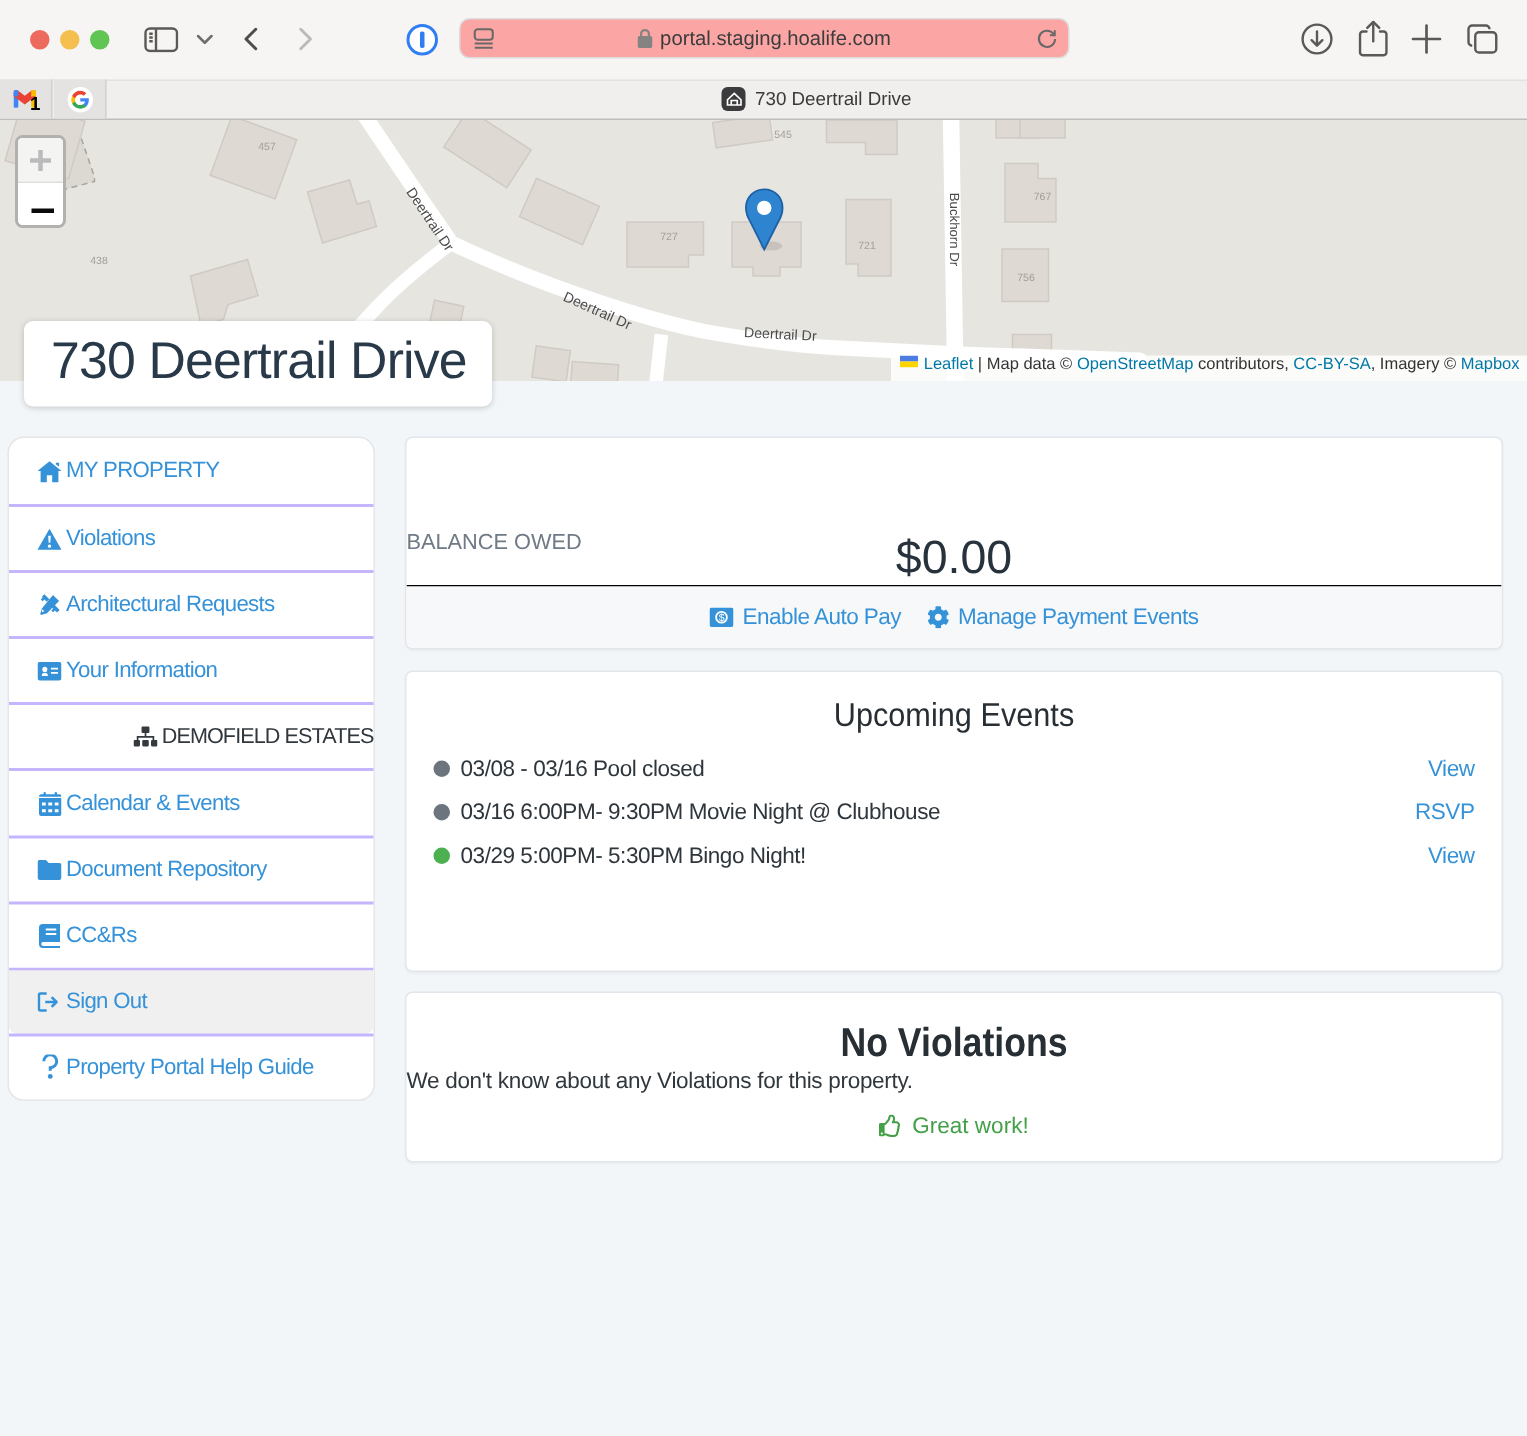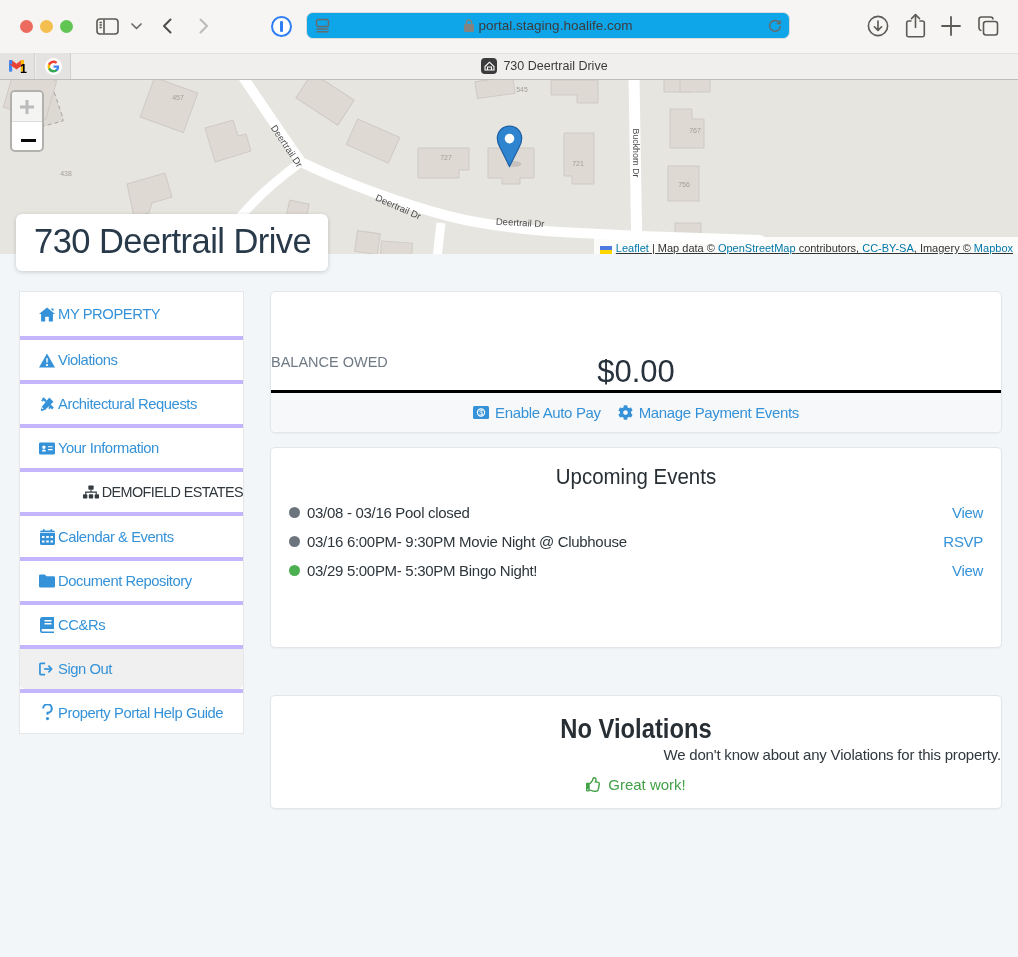--- a/index.html
+++ b/index.html
@@ -6,37 +6,37 @@
   html,body { width:1018px; height:957px; overflow:hidden; }
   body { font-family:"Liberation Sans", sans-serif; background:#f2f6f9; position:relative; }
   .abs { position:absolute; }
   
   #toolbar { position:absolute; left:0; top:0; width:1018px; height:53px; background:#f6f5f3; }
   #tabbar { position:absolute; left:0; top:53px; width:1018px; height:27px; background:#f0efed; border-top:1px solid #e3e2e0; border-bottom:1px solid #bfbdbb; }
   .pintab { position:absolute; top:53px; height:26px; background:#e4e3e1; border-right:1px solid #d2d1cf; }
   .tl { position:absolute; top:20px; width:13px; height:13px; border-radius:50%; }
   .icn { position:absolute; }
   svg { display:block; }
-  #urlbar { position:absolute; left:306px; top:12px; width:484px; height:27px; background:#0ea5e9; border:1px solid #dddcda; border-radius:7px; }
+  #urlbar { position:absolute; left:306px; top:12px; width:407px; height:27px; background:#fca5a5; border:1px solid #dddcda; border-radius:7px; }
   #urltext { position:absolute; left:0; top:0; width:100%; height:100%; display:flex; align-items:center; justify-content:center; font-size:13.5px; color:#3c3c3c; }
   #tabtitle { position:absolute; left:71px; top:53px; right:0; height:26px; display:flex; align-items:center; justify-content:center; font-size:12.5px; color:#3a3a3a; }
   
   #map { position:absolute; left:0; top:80px; width:1018px; height:174px; background:#e7e5e0; overflow:hidden; }
   #zoomctl { position:absolute; left:10px; top:10px; width:34px; height:62px; background:#fff; border:2px solid #b3b1ae; border-radius:5px; z-index:30; }
-  #attrib { position:absolute; right:0; bottom:0; height:17px; background:rgba(255,255,255,0.82); font-size:11px; color:#333; padding:0 5px 0 6px; display:flex; align-items:flex-end; z-index:25;text-decoration:underline; }
+  #attrib { position:absolute; right:0; bottom:0; height:17px; background:rgba(255,255,255,0.82); font-size:11px; color:#333; padding:0 5px 0 6px; display:flex; align-items:flex-start; z-index:25; }
   #attrib a { color:#0078A8; text-decoration:none; }
   #addrcard { position:absolute; left:16px; top:214px; width:312px; height:57px; background:#fff; border-radius:6px; box-shadow:0 1px 4px rgba(0,0,0,0.18); z-index:40; display:flex; align-items:center; }
   #addrcard span { font-size:34.5px; color:#28394a; margin-left:18px; letter-spacing:-0.55px; white-space:nowrap; position:relative; top:-1px; }
   
   .card { position:absolute; background:#fff; border:1px solid #e2e6ea; border-radius:5px; box-shadow:0 1px 2px rgba(0,0,0,0.04); }
-  .cardfoot { position:absolute; left:0; right:0; bottom:0; background:#f7f8f9; border-top:3px solid #000000; border-radius:0 0 5px 5px; }
+  .cardfoot { position:absolute; left:0; right:0; bottom:0; background:#f7f8f9; border-top:1px solid #000000; border-radius:0 0 5px 5px; }
   a.blue { color:#3592d8; text-decoration:none; }
   
-  #side { position:absolute; left:19px; top:291px; width:225px; background:#fff; border:1px solid #e4e6e8; border-radius:0; }
-  .sitem { height:44.1px; display:flex; align-items:center; padding-left:19px; border-top:4px solid #c4b5fd; font-size:14.8px; letter-spacing:-0.45px; color:#3592d8; white-space:nowrap; }
+  #side { position:absolute; left:5px; top:291px; width:245px; background:#fff; border:1px solid #e4e6e8; border-radius:11px; }
+  .sitem { height:44.1px; display:flex; align-items:center; padding-left:19px; border-top:2px solid #c4b5fd; font-size:14.8px; letter-spacing:-0.45px; color:#3592d8; white-space:nowrap; }
   .sitem:first-child { border-top:none; }
   .sitem .ic { width:16px; margin-right:3px; display:flex; justify-content:center; align-items:center; }
   .evrow { position:absolute; left:18px; right:18px; height:24px; display:flex; align-items:center; font-size:15px; letter-spacing:-0.3px; color:#2e363c; }
   .evrow .dot { width:11px; height:11px; border-radius:50%; margin-right:7px; flex:none; }
   .evrow .lnk { margin-left:auto; }
   .sitem.dark { color:#30373d; }
   .sitem.last { background:#f0f0f0; border-radius:0 0 5px 5px; }
 </style>
 </head>
 <body>
@@ -295,22 +295,22 @@
   </div>
 </div>
 
 <div class="card" style="left:270px; top:446.5px; width:732px; height:201px;">
   <div style="position:absolute; left:0; right:0; top:16px; text-align:center; font-size:22px; color:#272e34; transform:scaleX(0.93);">Upcoming Events</div>
   <div class="evrow" style="top:52.5px;"><span class="dot" style="background:#6c757d;"></span>03/08 - 03/16 Pool closed<a class="blue lnk">View</a></div>
   <div class="evrow" style="top:82.3px;"><span class="dot" style="background:#6c757d;"></span>03/16 6:00PM- 9:30PM Movie Night @ Clubhouse<a class="blue lnk">RSVP</a></div>
   <div class="evrow" style="top:111.3px;"><span class="dot" style="background:#4caf50;"></span>03/29 5:00PM- 5:30PM Bingo Night!<a class="blue lnk">View</a></div>
 </div>
 
-<div class="card" style="left:270px; top:661px; width:732px; height:113.5px;margin-top:34px;">
+<div class="card" style="left:270px; top:661px; width:732px; height:113.5px;">
   <div style="position:absolute; left:0; right:0; top:18px; text-align:center; font-size:27px; font-weight:bold; color:#272e34; transform:scaleX(0.88);">No Violations</div>
-  <div style="position:absolute; left:0; right:0; top:50px; text-align:right; font-size:15px; letter-spacing:-0.2px; color:#30373d;">We don't know about any Violations for this property.</div>
+  <div style="position:absolute; left:0; right:0; top:50px; text-align:left; font-size:15px; letter-spacing:-0.2px; color:#30373d;">We don't know about any Violations for this property.</div>
   <div style="position:absolute; left:0; right:0; top:80px; text-align:center; font-size:15px; color:#43a047; display:flex; align-items:center; justify-content:center;">
     <svg width="15" height="15" viewBox="0 0 512 512" style="margin-right:7px;" fill="#43a047">
         <path d="M466.27 286.69C475.04 271.84 480 256 480 236.85c0-44.015-37.218-85.58-85.82-85.58H357.7c4.92-12.81 8.85-28.13 8.85-46.54C366.55 31.936 328.86 0 271.28 0c-61.607 0-58.093 94.933-71.76 108.6-22.747 22.747-49.615 66.447-68.76 83.4H32c-17.673 0-32 14.327-32 32v240c0 17.673 14.327 32 32 32h64c14.893 0 27.408-10.174 30.978-23.95 44.509 1.001 75.06 39.94 177.802 39.94 7.22 0 15.22.01 22.22.01 77.117 0 111.986-39.423 112.94-95.33 13.319-18.425 20.299-43.122 17.34-66.99 9.854-18.452 13.664-40.343 8.99-62.99zm-61.75 53.83c12.56 21.13 1.26 49.41-13.94 57.57 7.7 48.78-17.608 65.9-53.12 65.9h-37.82c-71.639 0-118.41-37.82-171.64-37.82V240h10.92c28.36 0 67.98-70.89 94.54-97.46 28.36-28.36 18.91-75.63 37.82-94.54 47.27 0 47.27 32.98 47.27 56.73 0 39.17-28.36 56.72-28.36 94.54h103.99c21.11 0 37.73 18.91 37.82 37.82.09 18.9-12.82 37.81-22.27 37.81 13.489 14.555 16.371 45.236-5.21 65.62zM88 432c0 13.255-10.745 24-24 24s-24-10.745-24-24 10.745-24 24-24 24 10.745 24 24z"></path>
       </svg>
     Great work!
   </div>
 </div>
 
 </body></html>

